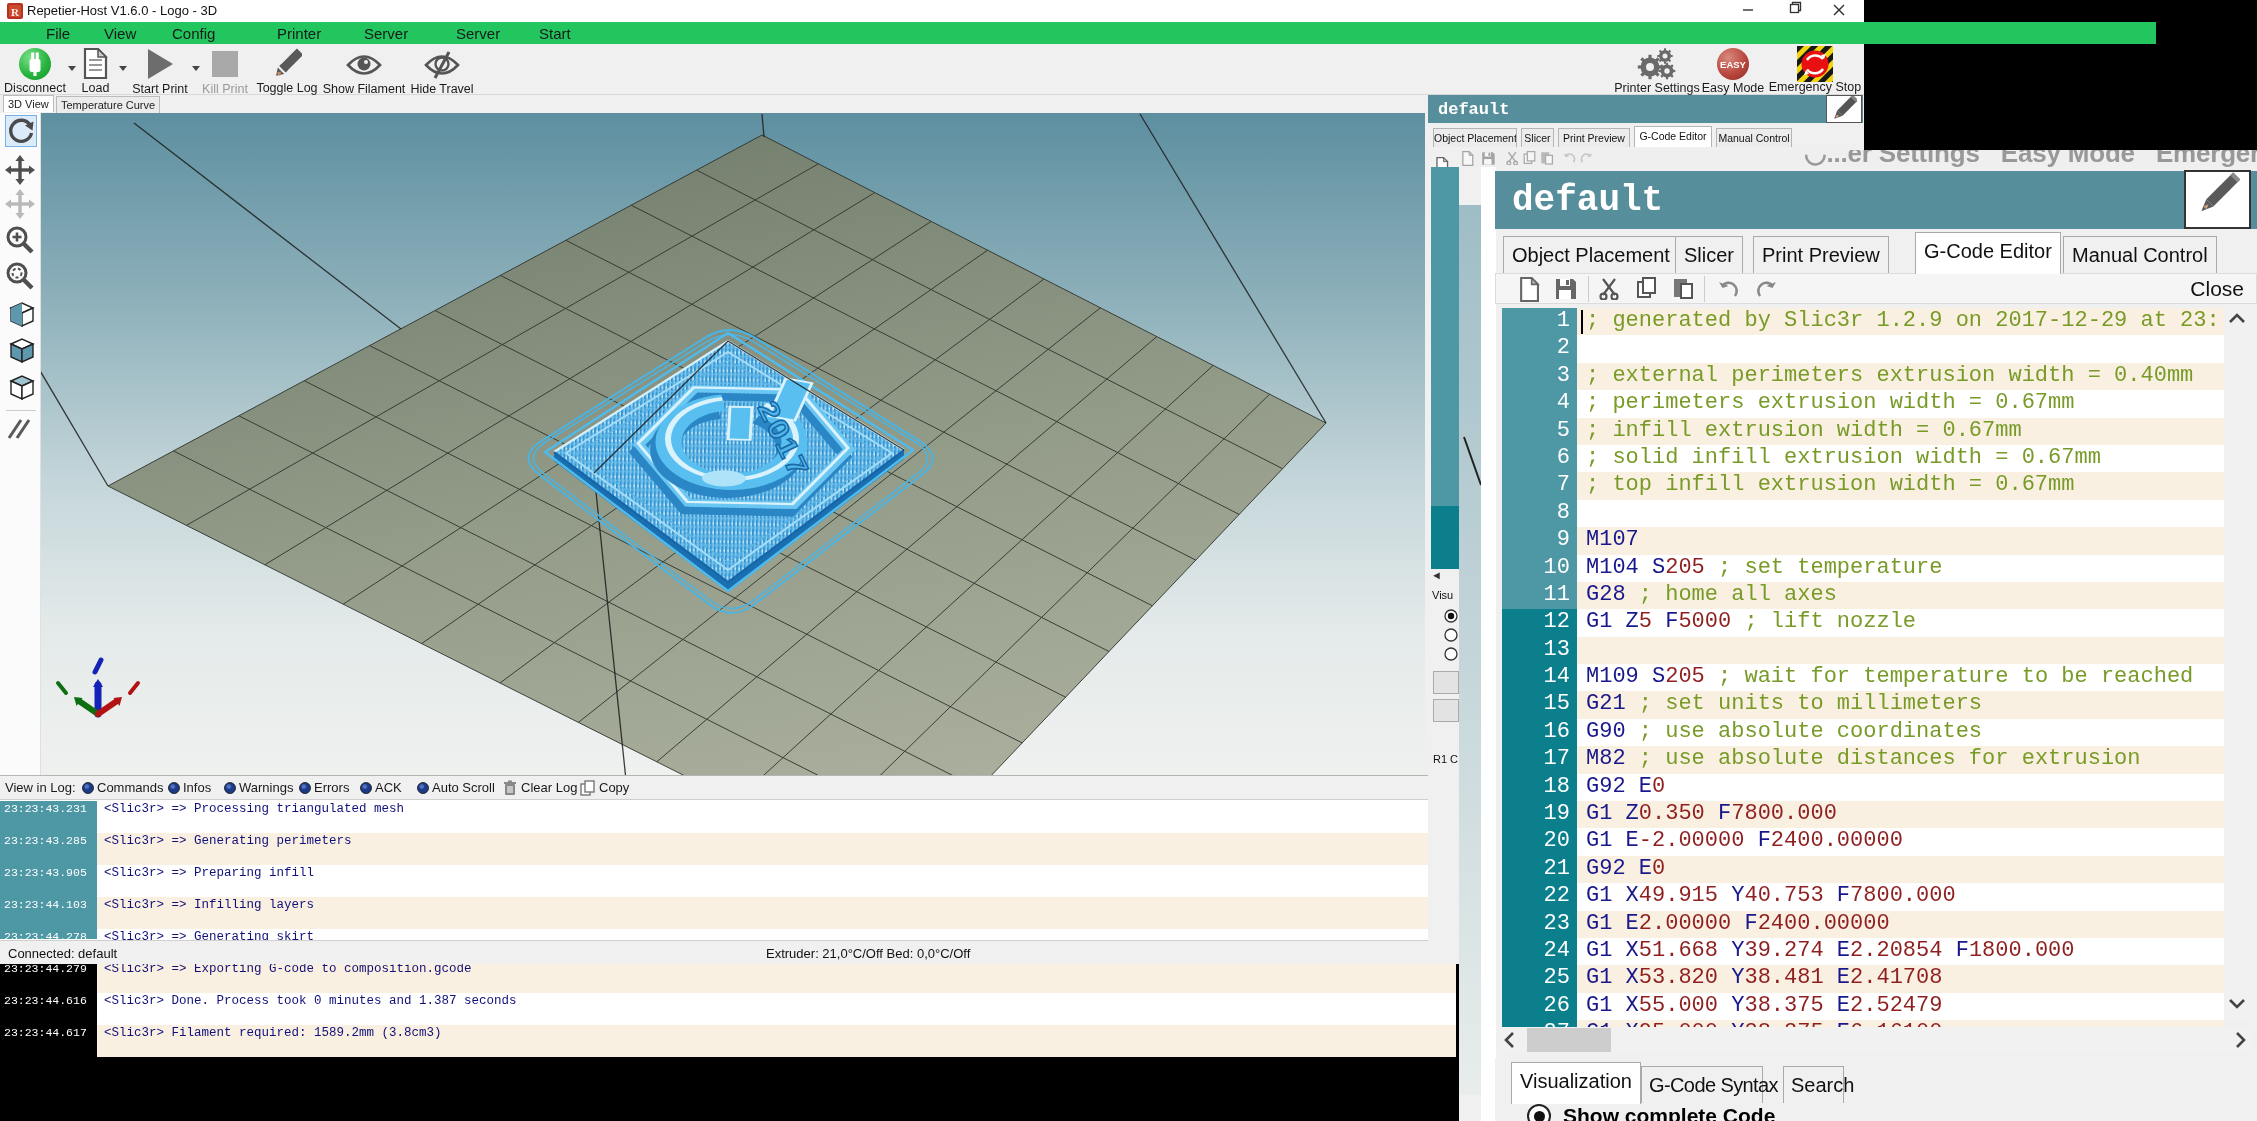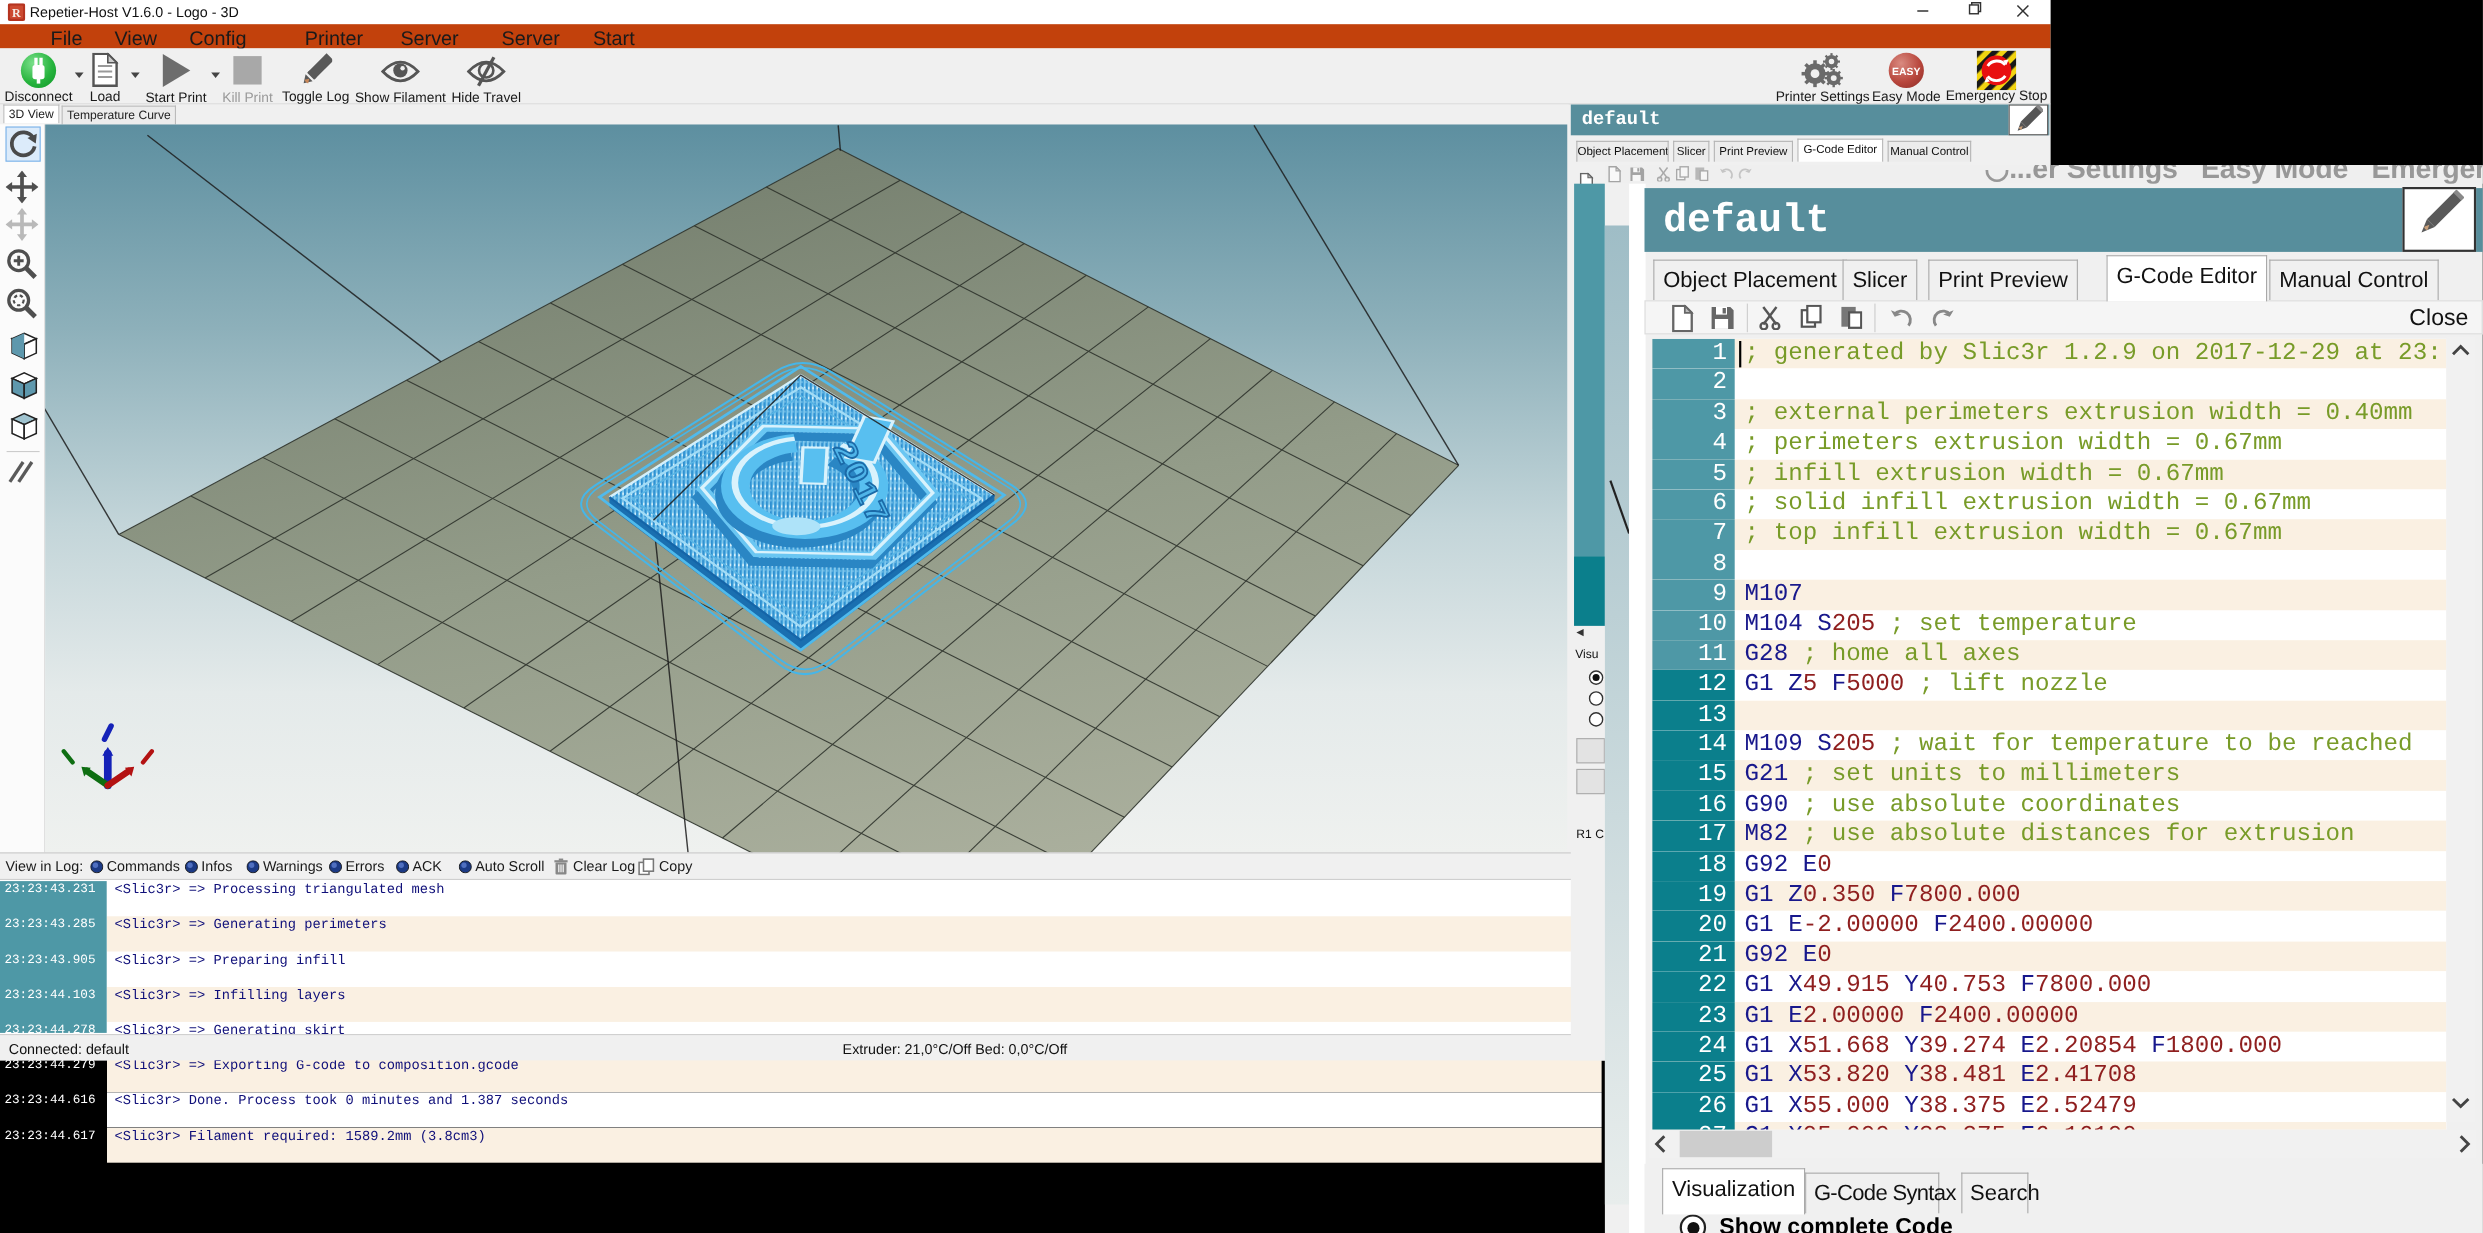--- a/index.html
+++ b/index.html
@@ -1,21 +1,21 @@
 <!DOCTYPE html>
 <html><head><meta charset="utf-8">
 <style>
 * { margin:0; padding:0; box-sizing:border-box; }
 html,body { width:2257px; height:1121px; background:#000; overflow:hidden;
   font-family:"Liberation Sans", sans-serif; }
 #app { position:absolute; left:0; top:0; width:1864px; height:964px; background:#f0f0f0; }
 #titlebar { position:absolute; left:0; top:0; width:1864px; height:22px; background:#fff; }
 #titlebar .txt { position:absolute; left:27px; top:3px; font-size:13px; color:#111; }
 .winbtn { position:absolute; top:0; width:34px; height:20px; color:#333; font-size:13px; text-align:center; line-height:19px;}
-#menubar { position:absolute; left:0; top:22px; width:1864px; height:22px; background:#c2410c; font-size:18px; color:#1a1a1a; }
+#menubar { position:absolute; left:0; top:22px; width:2156px; height:22px; background:#22c55e; font-size:15px; color:#1a1a1a; }
 #menubar span { position:absolute; top:3px; }
 #toolbar { position:absolute; left:0; top:44px; width:1864px; height:51px; background:#f0f0f0; border-bottom:1px solid #d8d8d8;}
 .tbtn { position:absolute; text-align:center; font-size:15px; color:#1a1a1a; }
 .tbtn .lbl { position:absolute; width:220px; left:50%; margin-left:-110px; top:34px; font-size:12.5px; white-space:nowrap; }
 .tbtn.dis { color:#9a9a9a; }
 .drop { position:absolute; width:0; height:0; border-left:4px solid transparent; border-right:4px solid transparent; border-top:5px solid #444; }
 #viewtabs { position:absolute; left:0; top:95px; width:1426px; height:18px; background:#f0f0f0; }
 .vtab { position:absolute; font-size:11px; height:17px; line-height:16px; padding:0 4px; border:1px solid #bbb; border-bottom:none; background:#ececec; color:#222;}
 .vtab.sel { background:#fff; z-index:2; }
 #leftbar { position:absolute; left:0; top:113px; width:41px; height:662px; background:#fbfbfb; border-right:1px solid #e0e0e0;}

